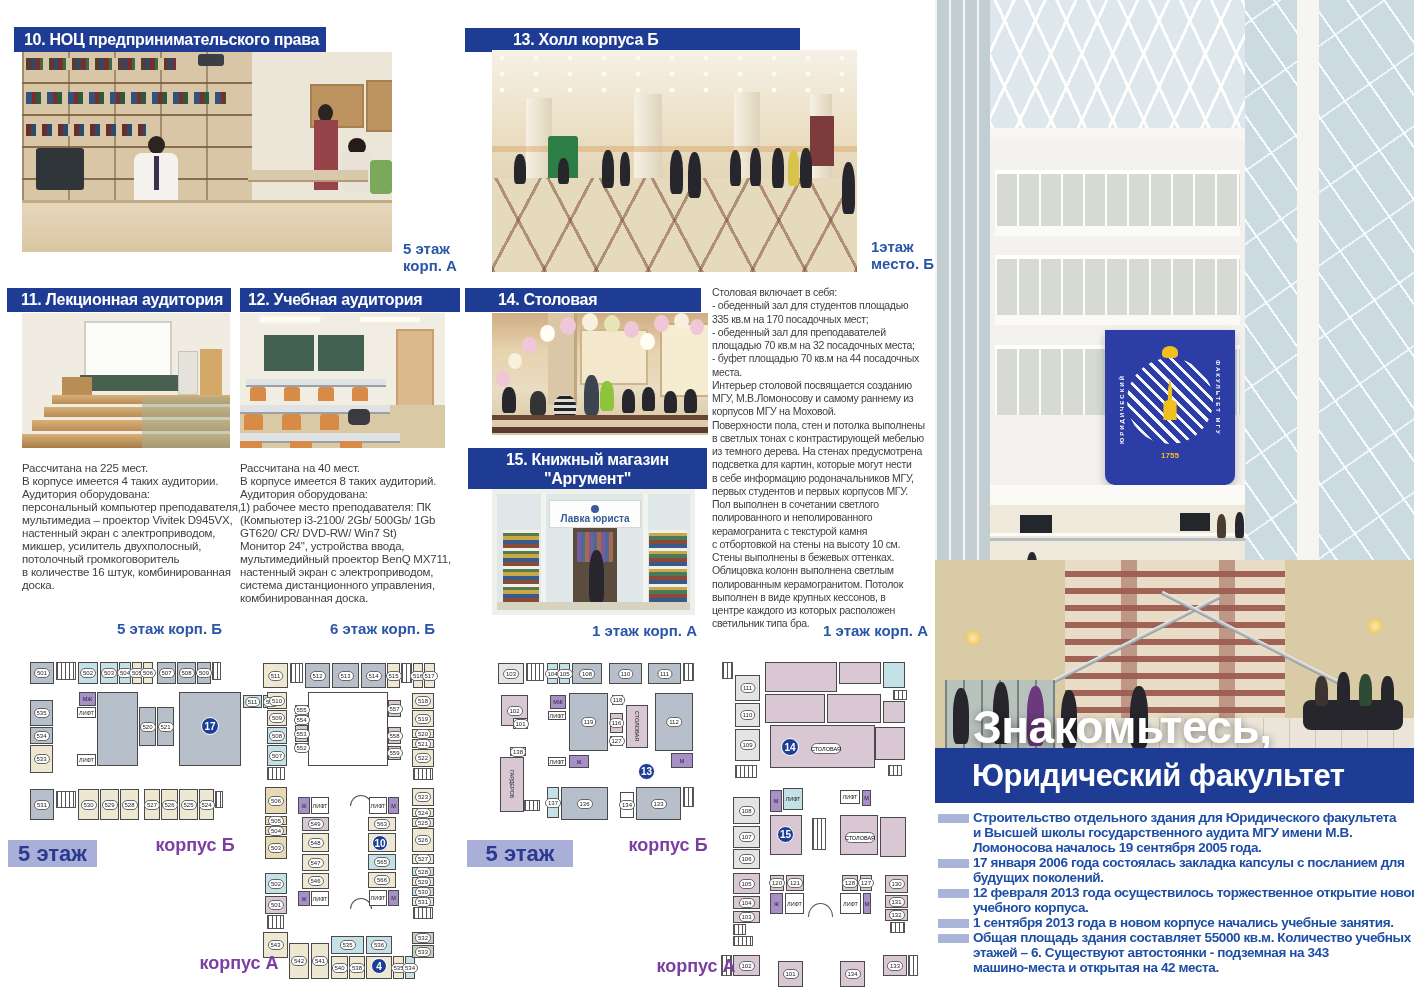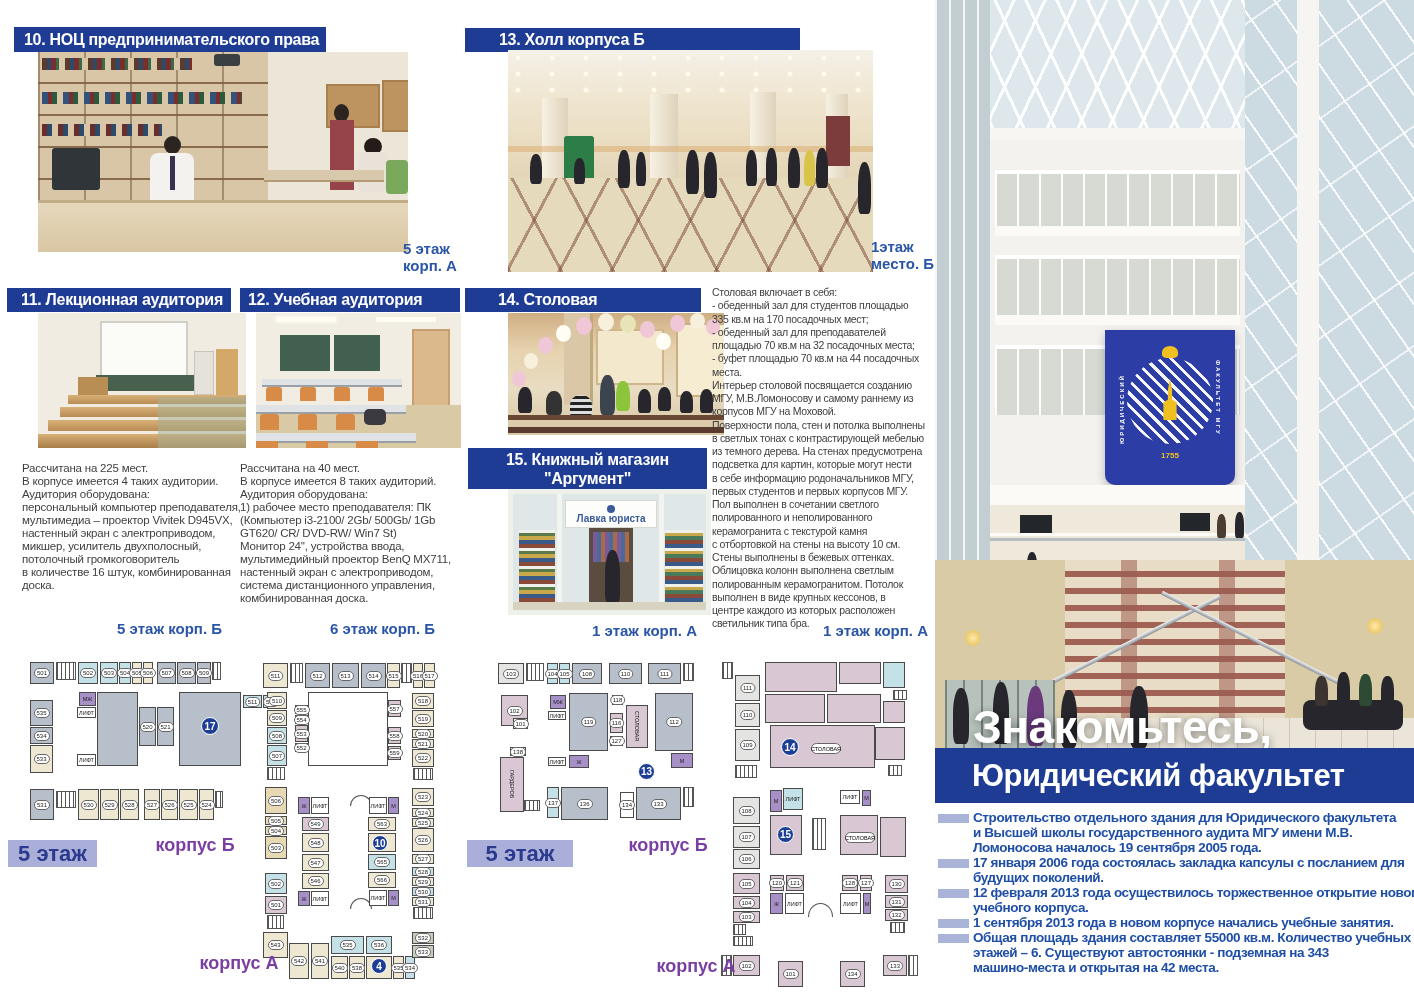--- a/index.html
+++ b/index.html
@@ -5,21 +5,21 @@
   html,body{margin:0;padding:0;background:#fff;}
   .canvas{position:relative;width:1414px;height:1000px;background:#fff;overflow:hidden;
           font-family:"Liberation Sans",sans-serif;}
   .abs{position:absolute;}
   .hdr{position:absolute;background:#1e3c94;color:#fff;font-weight:bold;font-size:16px;
        letter-spacing:-0.3px;line-height:24px;padding-left:10px;box-sizing:border-box;}
   .cap{position:absolute;color:#2b56a8;font-weight:bold;font-size:15px;line-height:17px;
        white-space:pre-line;}
   .body-text{position:absolute;color:#3f3f3f;font-size:11.5px;line-height:13px;
        letter-spacing:-0.2px;white-space:pre;}
-  .photo{position:absolute;overflow:hidden;margin-left:16px;}
+  .photo{position:absolute;overflow:hidden;}
   .badge{position:absolute;background:#a9afd8;color:#2b3a8e;font-weight:bold;font-size:22px;
        text-align:center;}
   .korpus{position:absolute;color:#7b3fa3;font-weight:bold;font-size:18px;}
   
   .plan{position:absolute;}
   .pblk{position:absolute;border:1px solid #4a4a4a;box-sizing:border-box;}
   .ppill{position:absolute;left:50%;top:50%;transform:translate(-50%,-50%);background:#fff;
        border:1px solid #666;border-radius:6px;font-size:6px;line-height:8px;padding:0 2px;
        color:#222;white-space:nowrap;z-index:2;}
   .ptxt{position:absolute;left:0;top:0;right:0;bottom:0;display:flex;align-items:center;
@@ -75,21 +75,21 @@
     <div class="abs" style="left:326px;top:86px;width:18px;height:17px;background:#241c18;border-radius:50%;"></div>
     <div class="abs" style="left:320px;top:100px;width:30px;height:40px;background:#e8e2d8;border-radius:6px;"></div>
     <div class="abs" style="left:348px;top:108px;width:22px;height:34px;background:#7aa95c;border-radius:4px;"></div>
     <div class="abs" style="left:0;top:150px;width:370px;height:50px;background:linear-gradient(180deg,#e7d8bd,#d9c6a2);"></div>
     <div class="abs" style="left:0;top:148px;width:370px;height:3px;background:#c2ab87;"></div>
     <div class="abs" style="left:226px;top:118px;width:120px;height:10px;background:#d9c9ac;border-bottom:2px solid #b49a74;"></div>
   </div>
   <div class="cap" style="left:403px;top:240px;width:70px;">5 этаж
 корп. А</div>
 
-  <div class="hdr" style="left:465px;top:28px;width:335px;height:24px;line-height:24px;padding-left:34px;">13. Холл корпуса Б</div>
+  <div class="hdr" style="left:465px;top:28px;width:335px;height:24px;line-height:24px;padding-left:48px;">13. Холл корпуса Б</div>
   <div class="photo" style="left:492px;top:50px;width:365px;height:222px;background:linear-gradient(180deg,#f5f1e8 0%,#efe5cf 24%,#e9dcc0 42%,#e4d6b9 56%,#ded1b5 100%);">
     <div class="abs" style="left:0;top:0;width:365px;height:48px;background-image:radial-gradient(circle 2px at 10px 8px,#fffbe8 0 2px,transparent 3px);background-size:34px 16px;"></div>
     <div class="abs" style="left:34px;top:48px;width:26px;height:96px;background:linear-gradient(90deg,#f7f1e3,#ded2ba);"></div>
     <div class="abs" style="left:142px;top:44px;width:28px;height:106px;background:linear-gradient(90deg,#f7f1e3,#ded2ba);"></div>
     <div class="abs" style="left:242px;top:42px;width:26px;height:104px;background:linear-gradient(90deg,#f7f1e3,#ded2ba);"></div>
     <div class="abs" style="left:318px;top:44px;width:22px;height:100px;background:linear-gradient(90deg,#f7f1e3,#ded2ba);"></div>
     <div class="abs" style="left:0;top:96px;width:365px;height:6px;background:#d9a96a;opacity:.5;"></div>
     <div class="abs" style="left:56px;top:86px;width:30px;height:48px;background:#2c7d46;border-radius:3px;"></div>
     <div class="abs" style="left:318px;top:66px;width:24px;height:50px;background:#7c3c3c;"></div>
     <div class="abs" style="left:0;top:128px;width:365px;height:94px;background-color:#e6dabc;background-image:repeating-linear-gradient(62deg,rgba(120,70,50,.5) 0 3px,transparent 3px 46px),repeating-linear-gradient(-62deg,rgba(120,70,50,.5) 0 3px,transparent 3px 46px);"></div>

